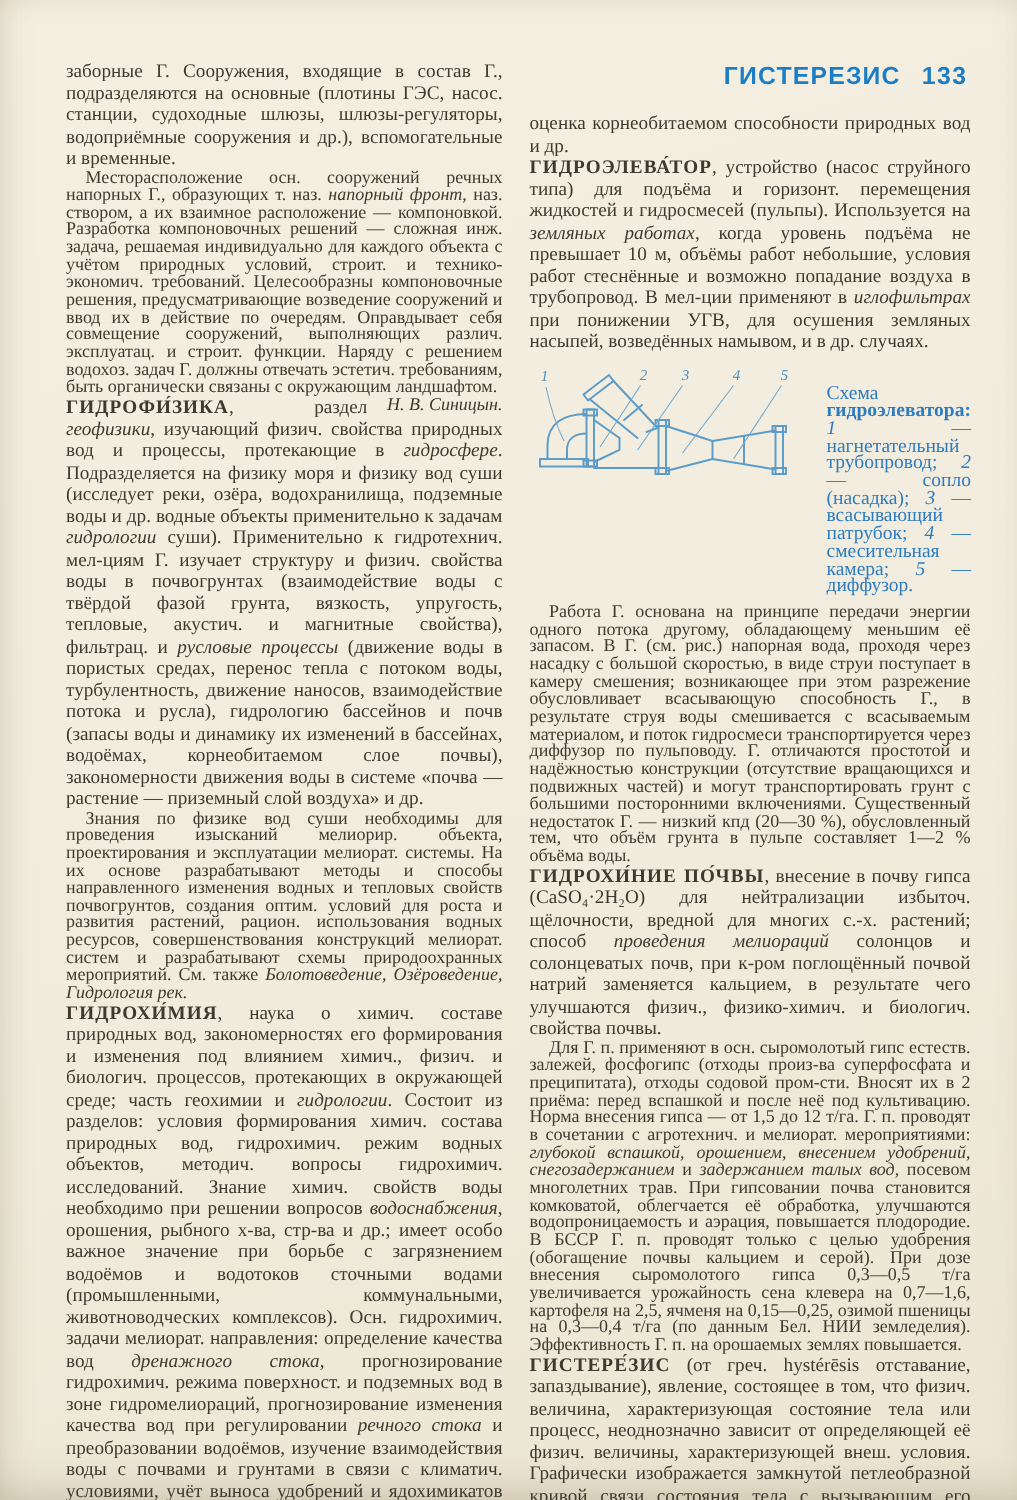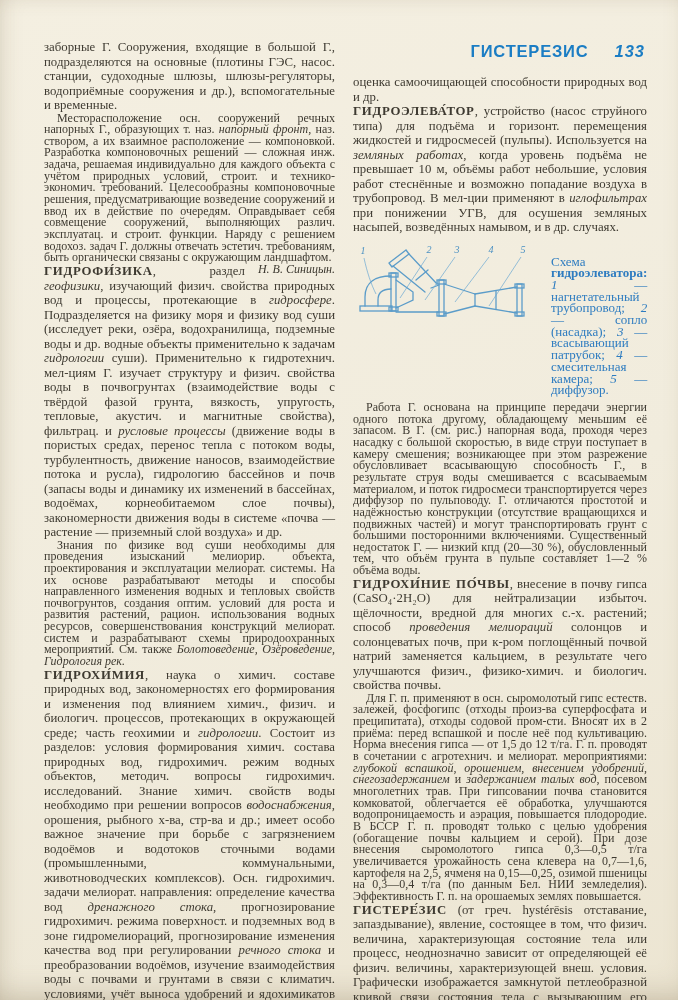--- a/index.html
+++ b/index.html
@@ -11,52 +11,52 @@
     color:#3e3a31;
   }
   .col{position:absolute;top:40px;}
   .col-left{left:44px;width:291px;}
   .col-right{left:353px;width:294px;}
   .running-head{
     text-align:right;font-weight:bold;color:#1b7dc4;
     font-size:16.5px;letter-spacing:.8px;margin:2px 2px 14px 0;
     font-family:"Liberation Sans","DejaVu Sans",sans-serif;
   }
-  .running-head .pagenum{margin-left:26px;letter-spacing:1px;font-style:italic;}
+  .running-head .pagenum{margin-left:14px;letter-spacing:1px;}
   p{margin:0;text-align:justify;}
   p.main{font-size:12.8px;line-height:14.5px;}
   p.small{font-size:12px;line-height:11.65px;}
   p.indent{text-indent:13px;}
   b.hw{letter-spacing:.7px;}
   .sig{font-style:italic;float:right;}
   figure{margin:7px 0 6px 0;display:flex;gap:8px;align-items:flex-start;}
   figure svg{flex:0 0 auto;display:block;}
   figcaption{
     flex:1 1 auto;color:#2e7cc0;font-size:13px;line-height:11.7px;
     text-align:justify;padding-top:14px;
   }
   .dlabel{font-style:italic;font-size:10px;fill:#4a90c2;font-family:"Liberation Serif","DejaVu Serif",serif;}
 </style>
 </head>
 <body>
 
 <div class="col col-left">
-  <p class="main">заборные Г. Сооружения, входящие в большой Г., подразделяются на основные (плотины ГЭС, насос. станции, судоходные шлюзы, шлюзы-регуляторы, водоприёмные сооружения и др.), вспомогательные и временные.</p>
+  <p class="main">заборные Г. Сооружения, входящие в состав Г., подразделяются на основные (плотины ГЭС, насос. станции, судоходные шлюзы, шлюзы-регуляторы, водоприёмные сооружения и др.), вспомогательные и временные.</p>
   <p class="small indent">Месторасположение осн. сооружений речных напорных Г., образующих т. наз. <i>напорный фронт</i>, наз. створом, а их взаимное расположение — компоновкой. Разработка компоновочных решений — сложная инж. задача, решаемая индивидуально для каждого объекта с учётом природных условий, строит. и технико-экономич. требований. Целесообразны компоновочные решения, предусматривающие возведение сооружений и ввод их в действие по очередям. Оправдывает себя совмещение сооружений, выполняющих различ. эксплуатац. и строит. функции. Наряду с решением водохоз. задач Г. должны отвечать эстетич. требованиям, быть органически связаны с окружающим ландшафтом. <span class="sig">Н. В. Синицын.</span></p>
   <p class="main"><b class="hw">ГИДРОФИ́ЗИКА</b>, раздел <i>геофизики</i>, изучающий физич. свойства природных вод и процессы, протекающие в <i>гидросфере</i>. Подразделяется на физику моря и физику вод суши (исследует реки, озёра, водохранилища, подземные воды и др. водные объекты применительно к задачам <i>гидрологии</i> суши). Применительно к гидротехнич. мел-циям Г. изучает структуру и физич. свойства воды в почвогрунтах (взаимодействие воды с твёрдой фазой грунта, вязкость, упругость, тепловые, акустич. и магнитные свойства), фильтрац. и <i>русловые процессы</i> (движение воды в пористых средах, перенос тепла с потоком воды, турбулентность, движение наносов, взаимодействие потока и русла), гидрологию бассейнов и почв (запасы воды и динамику их изменений в бассейнах, водоёмах, корнеобитаемом слое почвы), закономерности движения воды в системе «почва — растение — приземный слой воздуха» и др.</p>
   <p class="small indent">Знания по физике вод суши необходимы для проведения изысканий мелиорир. объекта, проектирования и эксплуатации мелиорат. системы. На их основе разрабатывают методы и способы направленного изменения водных и тепловых свойств почвогрунтов, создания оптим. условий для роста и развития растений, рацион. использования водных ресурсов, совершенствования конструкций мелиорат. систем и разрабатывают схемы природоохранных мероприятий. См. также <i>Болотоведение, Озёроведение, Гидрология рек.</i></p>
   <p class="main"><b class="hw">ГИДРОХИ́МИЯ</b>, наука о химич. составе природных вод, закономерностях его формирования и изменения под влиянием химич., физич. и биологич. процессов, протекающих в окружающей среде; часть геохимии и <i>гидрологии</i>. Состоит из разделов: условия формирования химич. состава природных вод, гидрохимич. режим водных объектов, методич. вопросы гидрохимич. исследований. Знание химич. свойств воды необходимо при решении вопросов <i>водоснабжения</i>, орошения, рыбного х-ва, стр-ва и др.; имеет особо важное значение при борьбе с загрязнением водоёмов и водотоков сточными водами (промышленными, коммунальными, животноводческих комплексов). Осн. гидрохимич. задачи мелиорат. направления: определение качества вод <i>дренажного стока</i>, прогнозирование гидрохимич. режима поверхност. и подземных вод в зоне гидромелиораций, прогнозирование изменения качества вод при регулировании <i>речного стока</i> и преобразовании водоёмов, изучение взаимодействия воды с почвами и грунтами в связи с климатич. условиями, учёт выноса удобрений и ядохимикатов поверхност. стоком с полей в водные объекты,</p>
 </div>
 
 <div class="col col-right">
   <div class="running-head">
     <span>ГИСТЕРЕЗИС</span><span class="pagenum">133</span>
   </div>
 
-  <p class="main">оценка самоочищающей способности природных вод и др.</p>
+  <p class="main">оценка корнеобитаемом способности природных вод и др.</p>
   <p class="main"><b class="hw">ГИДРОЭЛЕВА́ТОР</b>, устройство (насос струйного типа) для подъёма и горизонт. перемещения жидкостей и гидросмесей (пульпы). Используется на <i>земляных работах</i>, когда уровень подъёма не превышает 10 м, объёмы работ небольшие, условия работ стеснённые и возможно попадание воздуха в трубопровод. В мел-ции применяют в <i>иглофильтрах</i> при понижении УГВ, для осушения земляных насыпей, возведённых намывом, и в др. случаях.</p>
 
   <figure>
     <svg width="190" height="108" viewBox="0 0 190 108">
       <g stroke="#5b9cc9" stroke-width="1.3" fill="none" stroke-linecap="round">
 
         <rect x="7" y="64" width="32" height="5"></rect>
 
         <path d="M12,64 L12,55 C12,40 23,34 38,34"></path>
         <path d="M25,64 L25,58 C25,50 31,47 38,47"></path>

